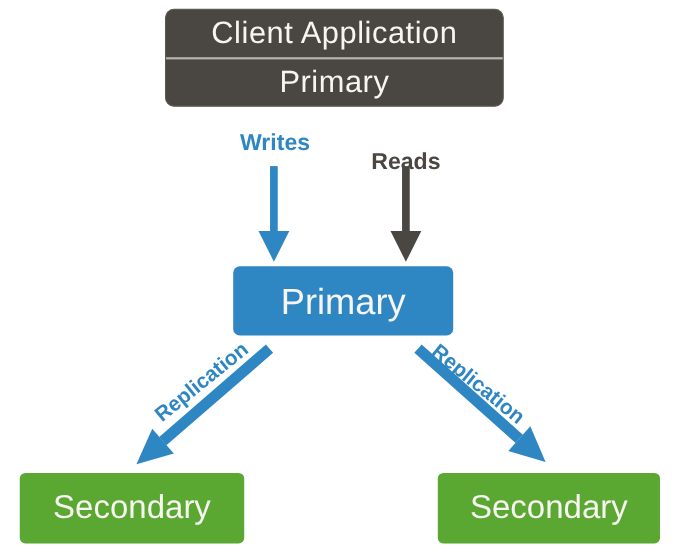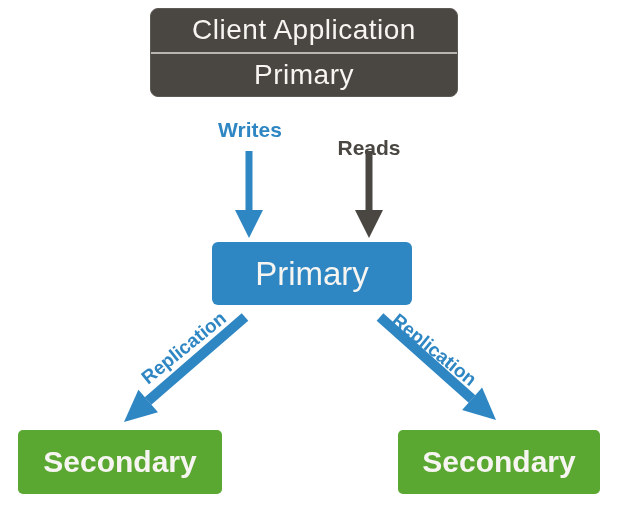--- a/index.html
+++ b/index.html
@@ -83,21 +83,20 @@
     background: var(--blue, #2e86c3);
     border-radius: 6px;
     font-size: 33px;
   }
   .secondary {
     top: 430px;
     width: 204px; height: 64px;
     background: var(--green, #5aa831);
     border-radius: 5px;
     font-size: 30px;
-    font-weight: bold;
   }
   .secondary-left  { left: 18px; }
   .secondary-right { left: 398px; width: 202px; }
   
   .arrow-layer {
     position: absolute;
     left: 0; top: 0;
     width: 620px; height: 507px;
     pointer-events: none;
   }

